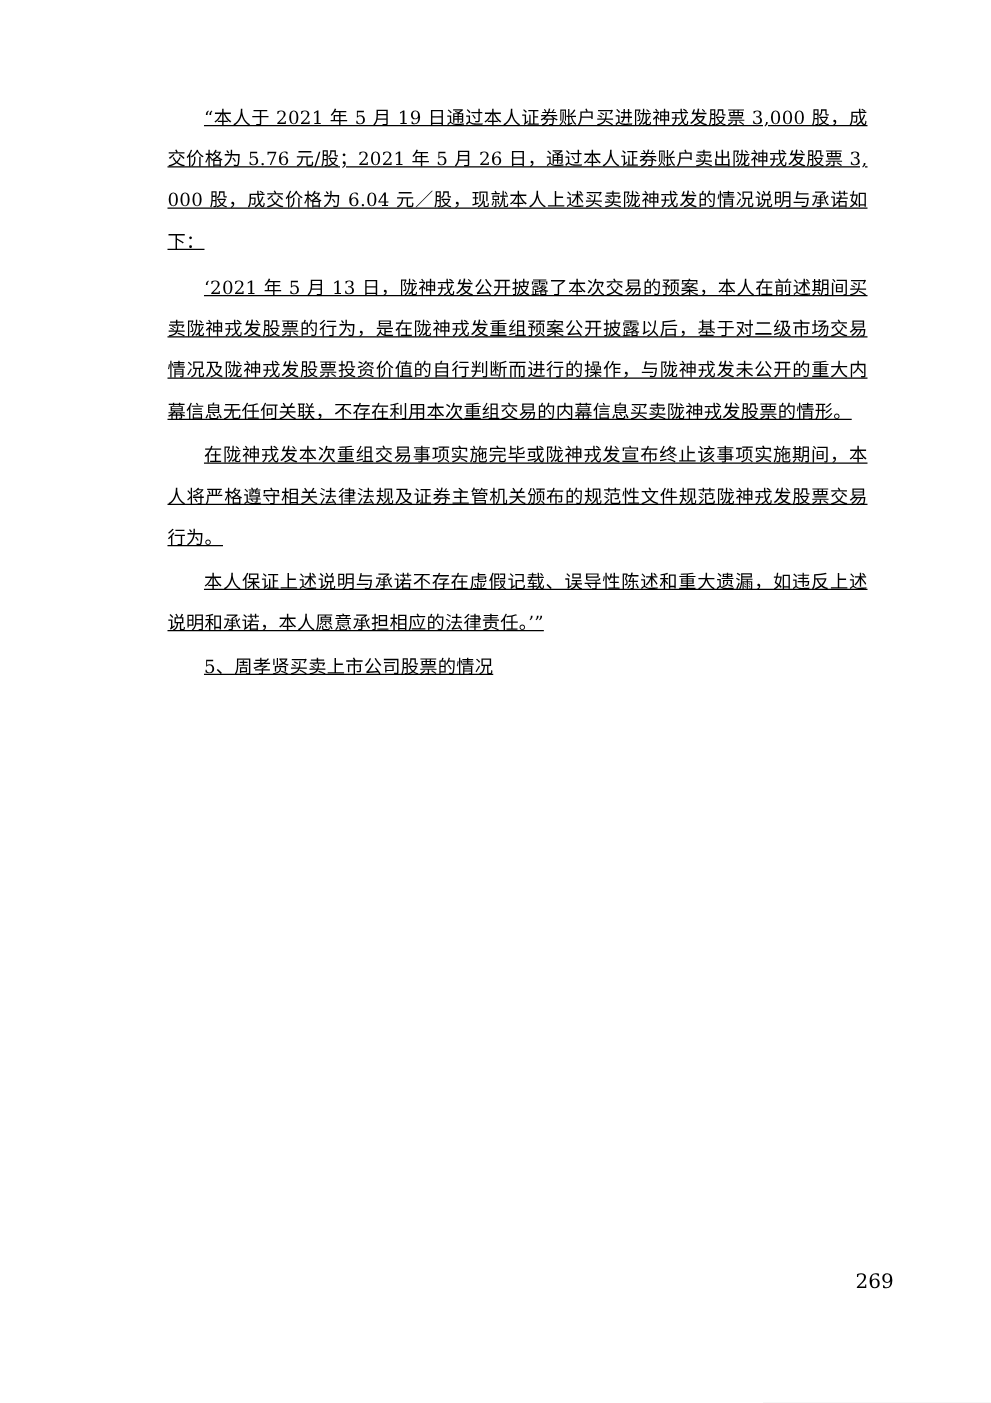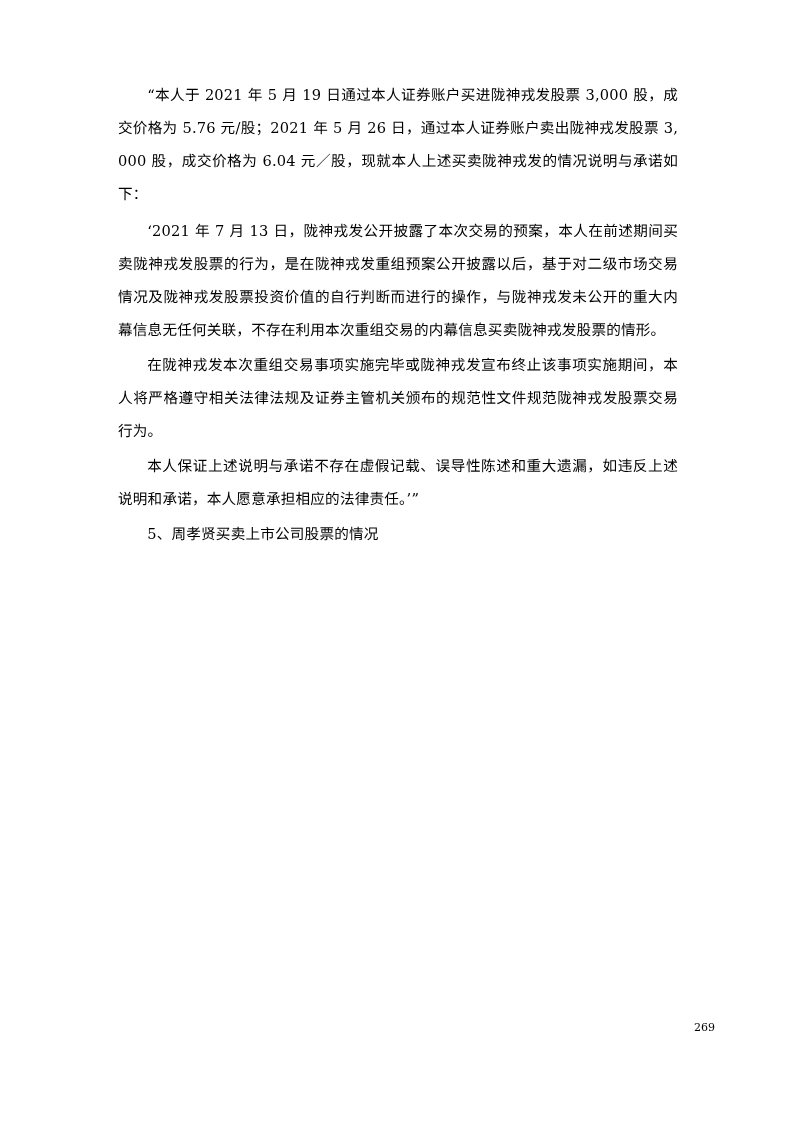--- a/index.html
+++ b/index.html
@@ -13,51 +13,52 @@
     background: #ffffff;
     margin: 0 auto;
     position: relative;
     box-sizing: border-box;
     font-family: "DejaVu Serif", "Liberation Serif", serif;
     color: #000000;
     overflow: hidden;
   }
   .content {
     position: absolute;
-    left: 118px;
+    left: 134px;
     top: 78px;
     width: 560px;
+    text-decoration: underline;
   }
   .para {
     font-size: 14.6px;
     line-height: 33px;
     text-align: justify;
     text-justify: inter-ideograph;
     text-indent: 2em;
     margin: 0 0 2px 0;
     letter-spacing: 0.2px;
     word-break: break-all;
   }
   .para.first {
     margin-bottom: 4px;
   }
   .page-number {
     position: absolute;
     right: 78px;
     bottom: 88px;
-    font-size: 11px;
+    font-size: 16px;
     font-family: "DejaVu Serif", "Liberation Serif", serif;
     color: #000000;
   }
 </style>
 </head>
 <body>
 
 <div class="page">
   <div class="content">
     <p class="para first">“本人于 2021 年 5 月 19 日通过本人证券账户买进陇神戎发股票 3,000 股，成交价格为 5.76 元/股；2021 年 5 月 26 日，通过本人证券账户卖出陇神戎发股票 3,000 股，成交价格为 6.04 元／股，现就本人上述买卖陇神戎发的情况说明与承诺如下：</p>
-    <p class="para">‘2021 年 7 月 13 日，陇神戎发公开披露了本次交易的预案，本人在前述期间买卖陇神戎发股票的行为，是在陇神戎发重组预案公开披露以后，基于对二级市场交易情况及陇神戎发股票投资价值的自行判断而进行的操作，与陇神戎发未公开的重大内幕信息无任何关联，不存在利用本次重组交易的内幕信息买卖陇神戎发股票的情形。</p>
+    <p class="para">‘2021 年 5 月 13 日，陇神戎发公开披露了本次交易的预案，本人在前述期间买卖陇神戎发股票的行为，是在陇神戎发重组预案公开披露以后，基于对二级市场交易情况及陇神戎发股票投资价值的自行判断而进行的操作，与陇神戎发未公开的重大内幕信息无任何关联，不存在利用本次重组交易的内幕信息买卖陇神戎发股票的情形。</p>
     <p class="para">在陇神戎发本次重组交易事项实施完毕或陇神戎发宣布终止该事项实施期间，本人将严格遵守相关法律法规及证券主管机关颁布的规范性文件规范陇神戎发股票交易行为。</p>
     <p class="para">本人保证上述说明与承诺不存在虚假记载、误导性陈述和重大遗漏，如违反上述说明和承诺，本人愿意承担相应的法律责任。’”</p>
     <p class="para">5、周孝贤买卖上市公司股票的情况</p>
   </div>
   <div class="page-number">269</div>
 </div>
 
 </body></html>

